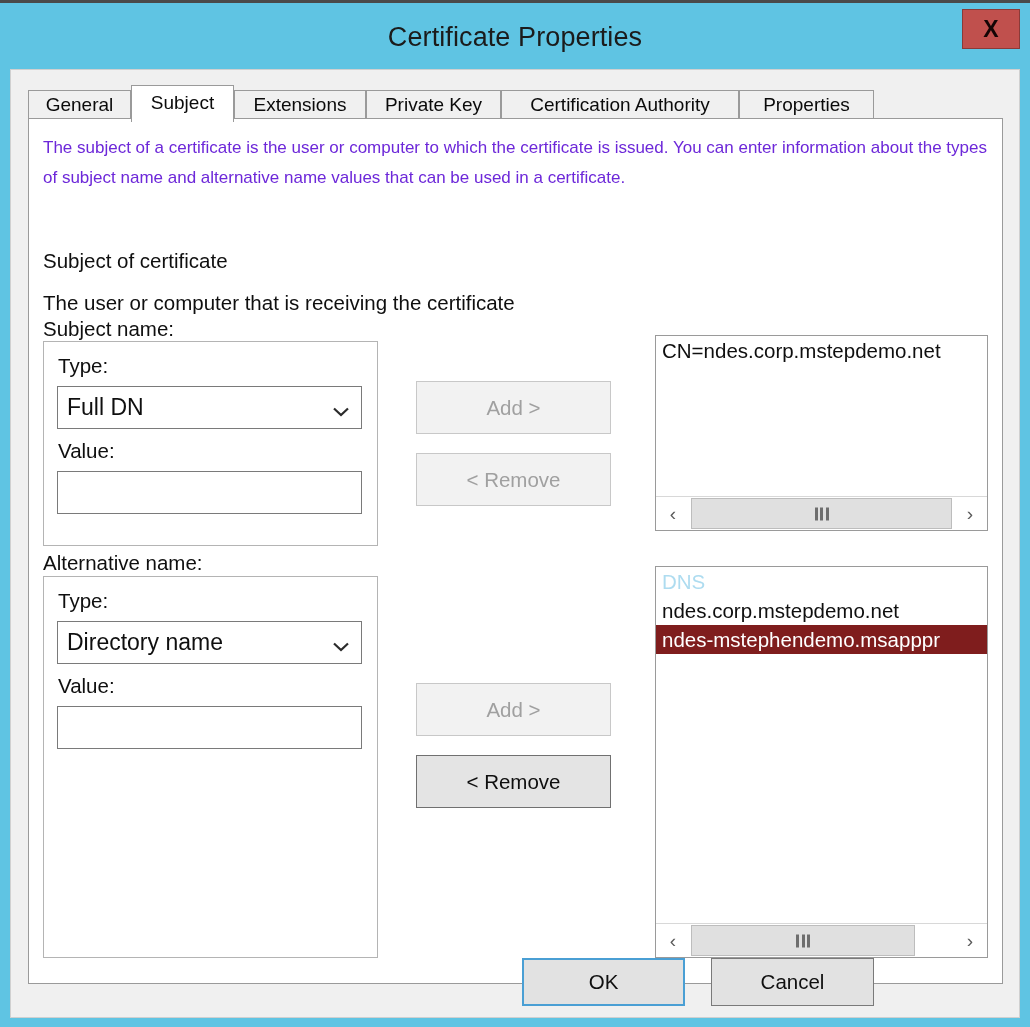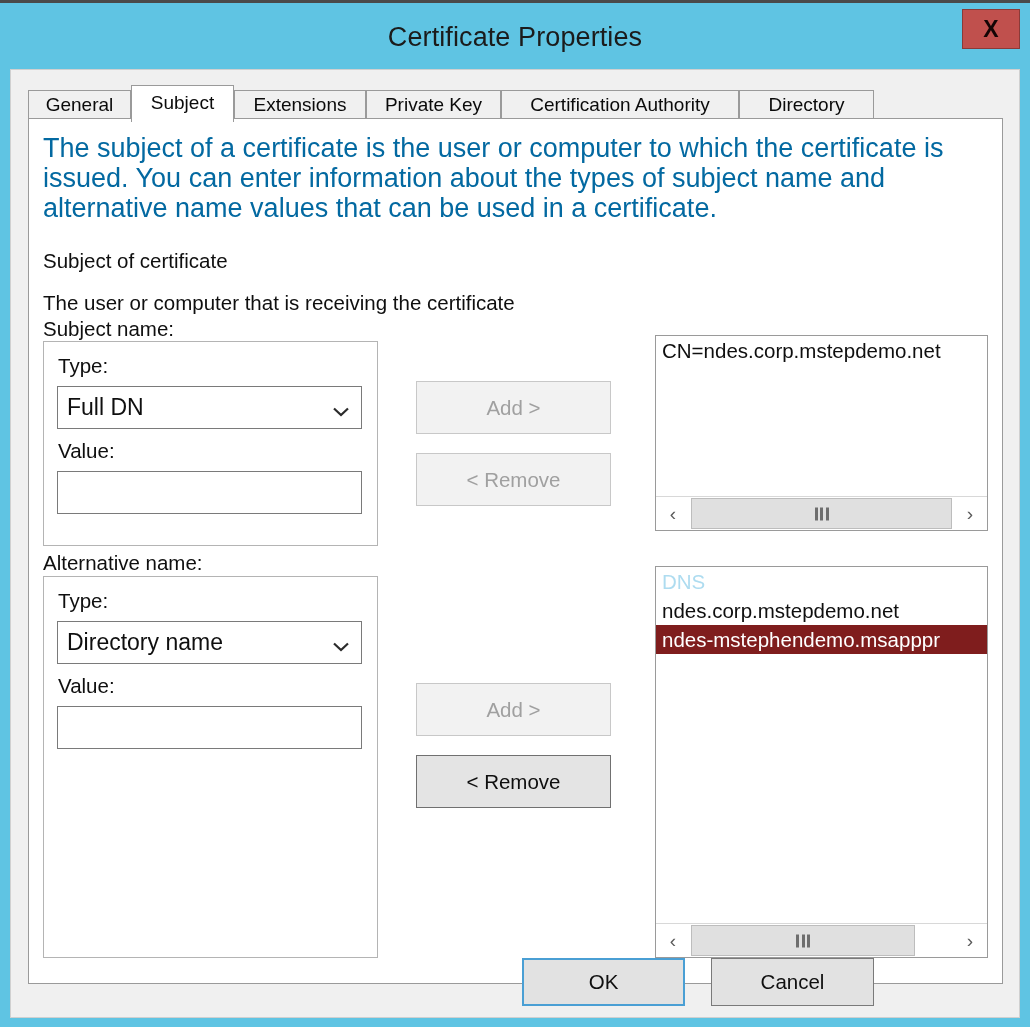--- a/index.html
+++ b/index.html
@@ -118,22 +118,22 @@
     background: #ffffff;
     box-sizing: border-box;
     border: 1px solid #9a9a9a;
   }
 
   .desc {
     position: absolute;
     left: 14px;
     top: 14px;
     width: 945px;
-    font-size: 27px;
-    color: #0369a1;
+    font-size: 17px;
+    color: #6d28d9;
     line-height: 30px;
   }
   .sect-head {
     position: absolute;
     left: 14px;
     font-size: 20.5px;
     color: #0f0f0f;
     white-space: nowrap;
     margin-top: 20px;
   }
@@ -336,21 +336,21 @@
   </div>
 
   <div class="client">
 
     <div class="tabstrip">
       <div class="tab" style="left:0px;   width:103px;">General</div>
       <div class="tab active" style="left:103px; width:103px;">Subject</div>
       <div class="tab" style="left:206px; width:132px;">Extensions</div>
       <div class="tab" style="left:338px; width:135px;">Private Key</div>
       <div class="tab" style="left:473px; width:238px;">Certification Authority</div>
-      <div class="tab" style="left:711px; width:135px;">Directory</div>
+      <div class="tab" style="left:711px; width:135px;">Properties</div>
     </div>
 
     <div class="tabpage">
 
       <div class="desc">The subject of a certificate is the user or computer to which the certificate is issued. You can enter information about the types of subject name and alternative name values that can be used in a certificate.</div>
 
       <div class="sect-head" style="top:110px;">Subject of certificate</div>
       <div class="sect-head" style="top:152px;">The user or computer that is receiving the certificate</div>
 
       <div class="grp-label" style="left:14px; top:198px;">Subject name:</div>

